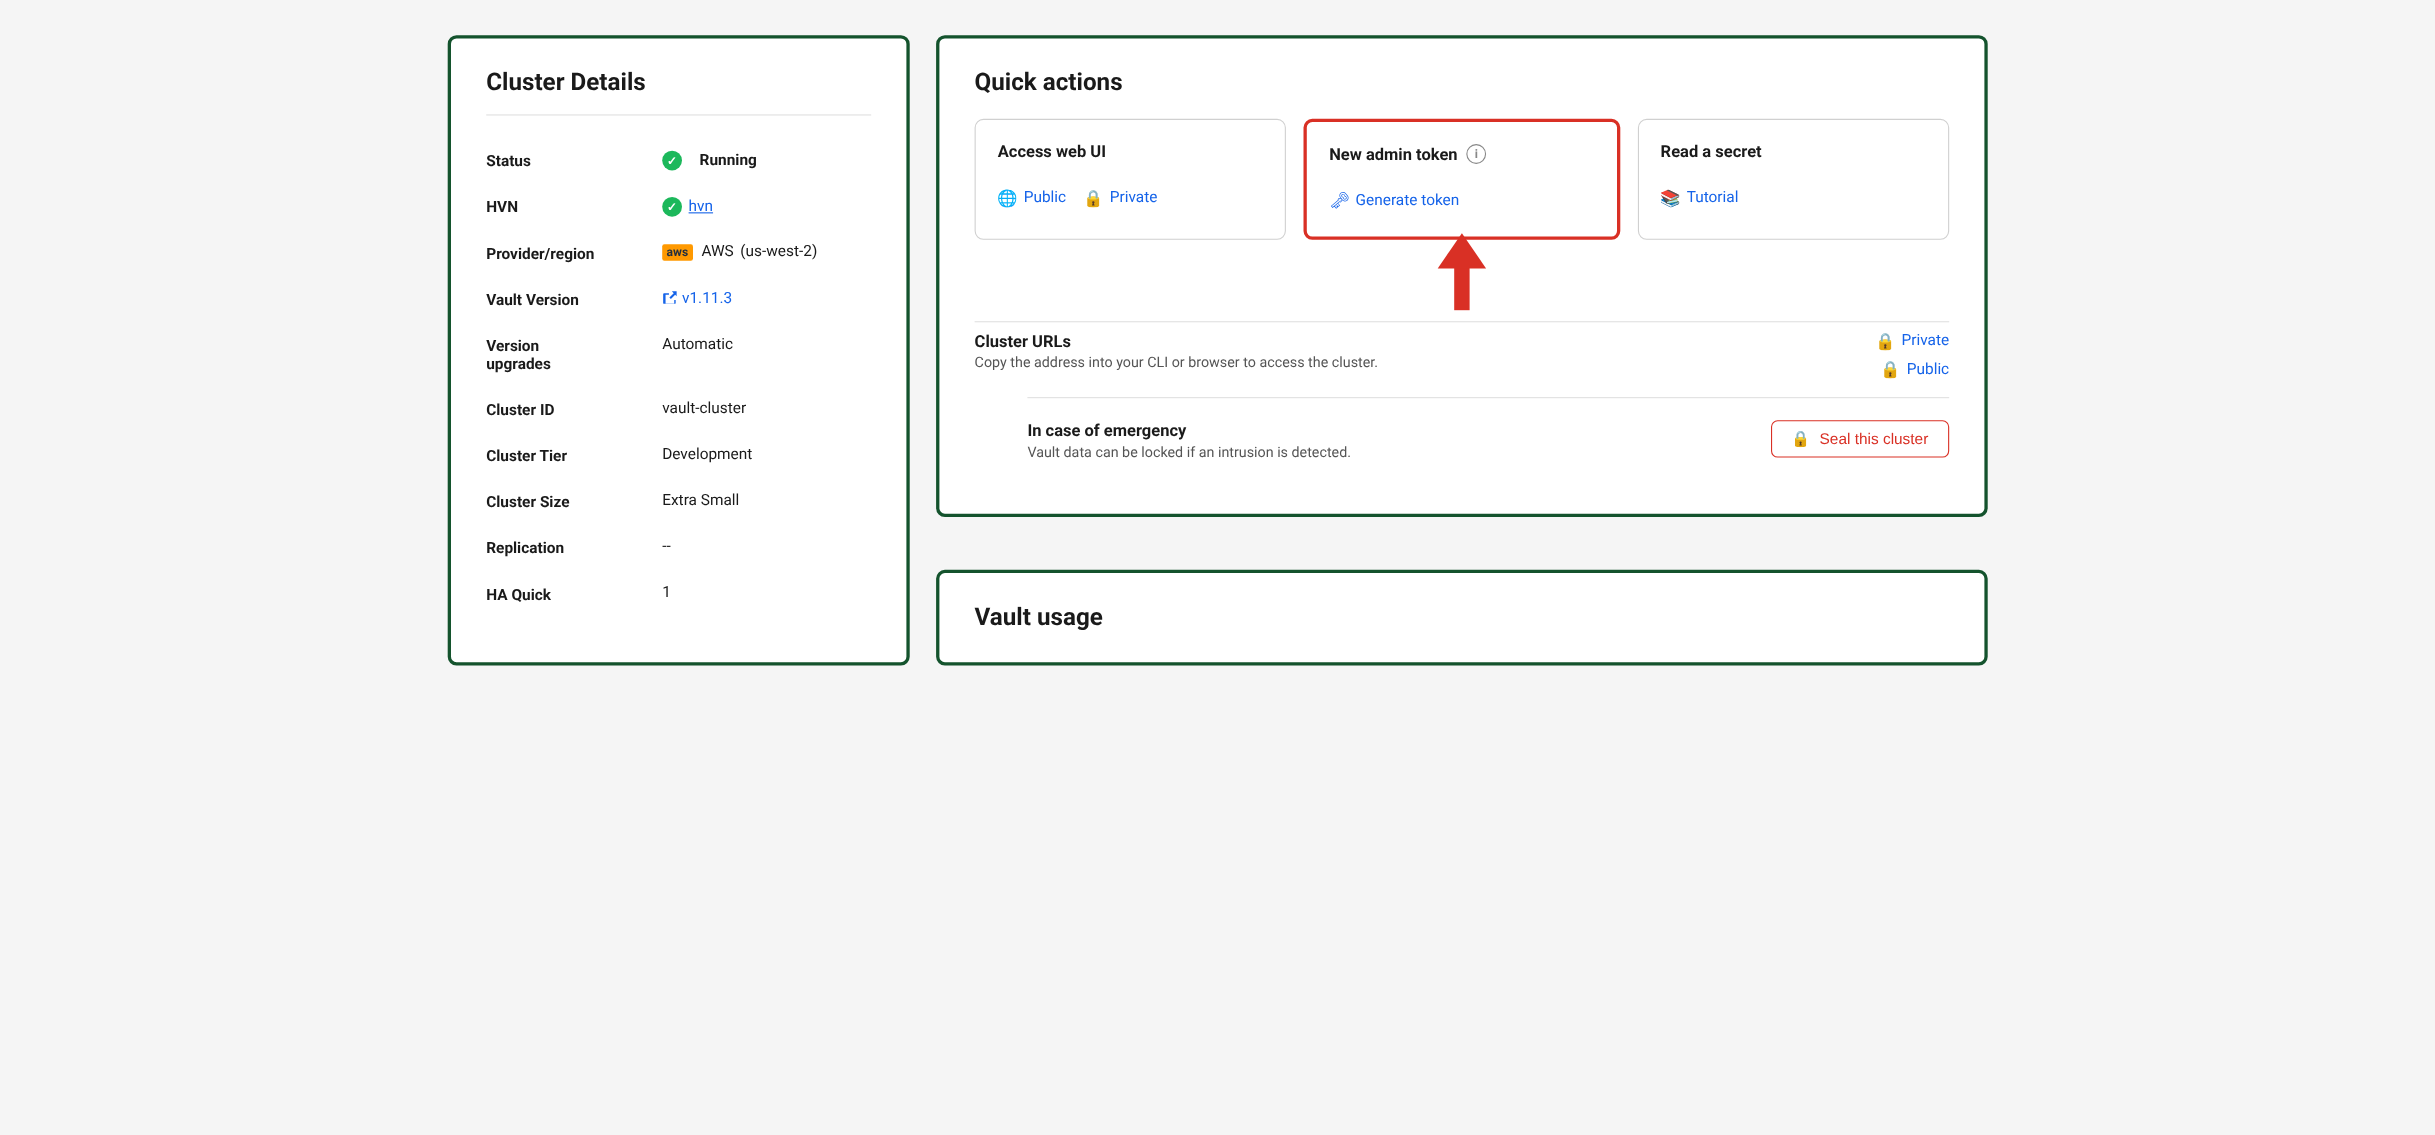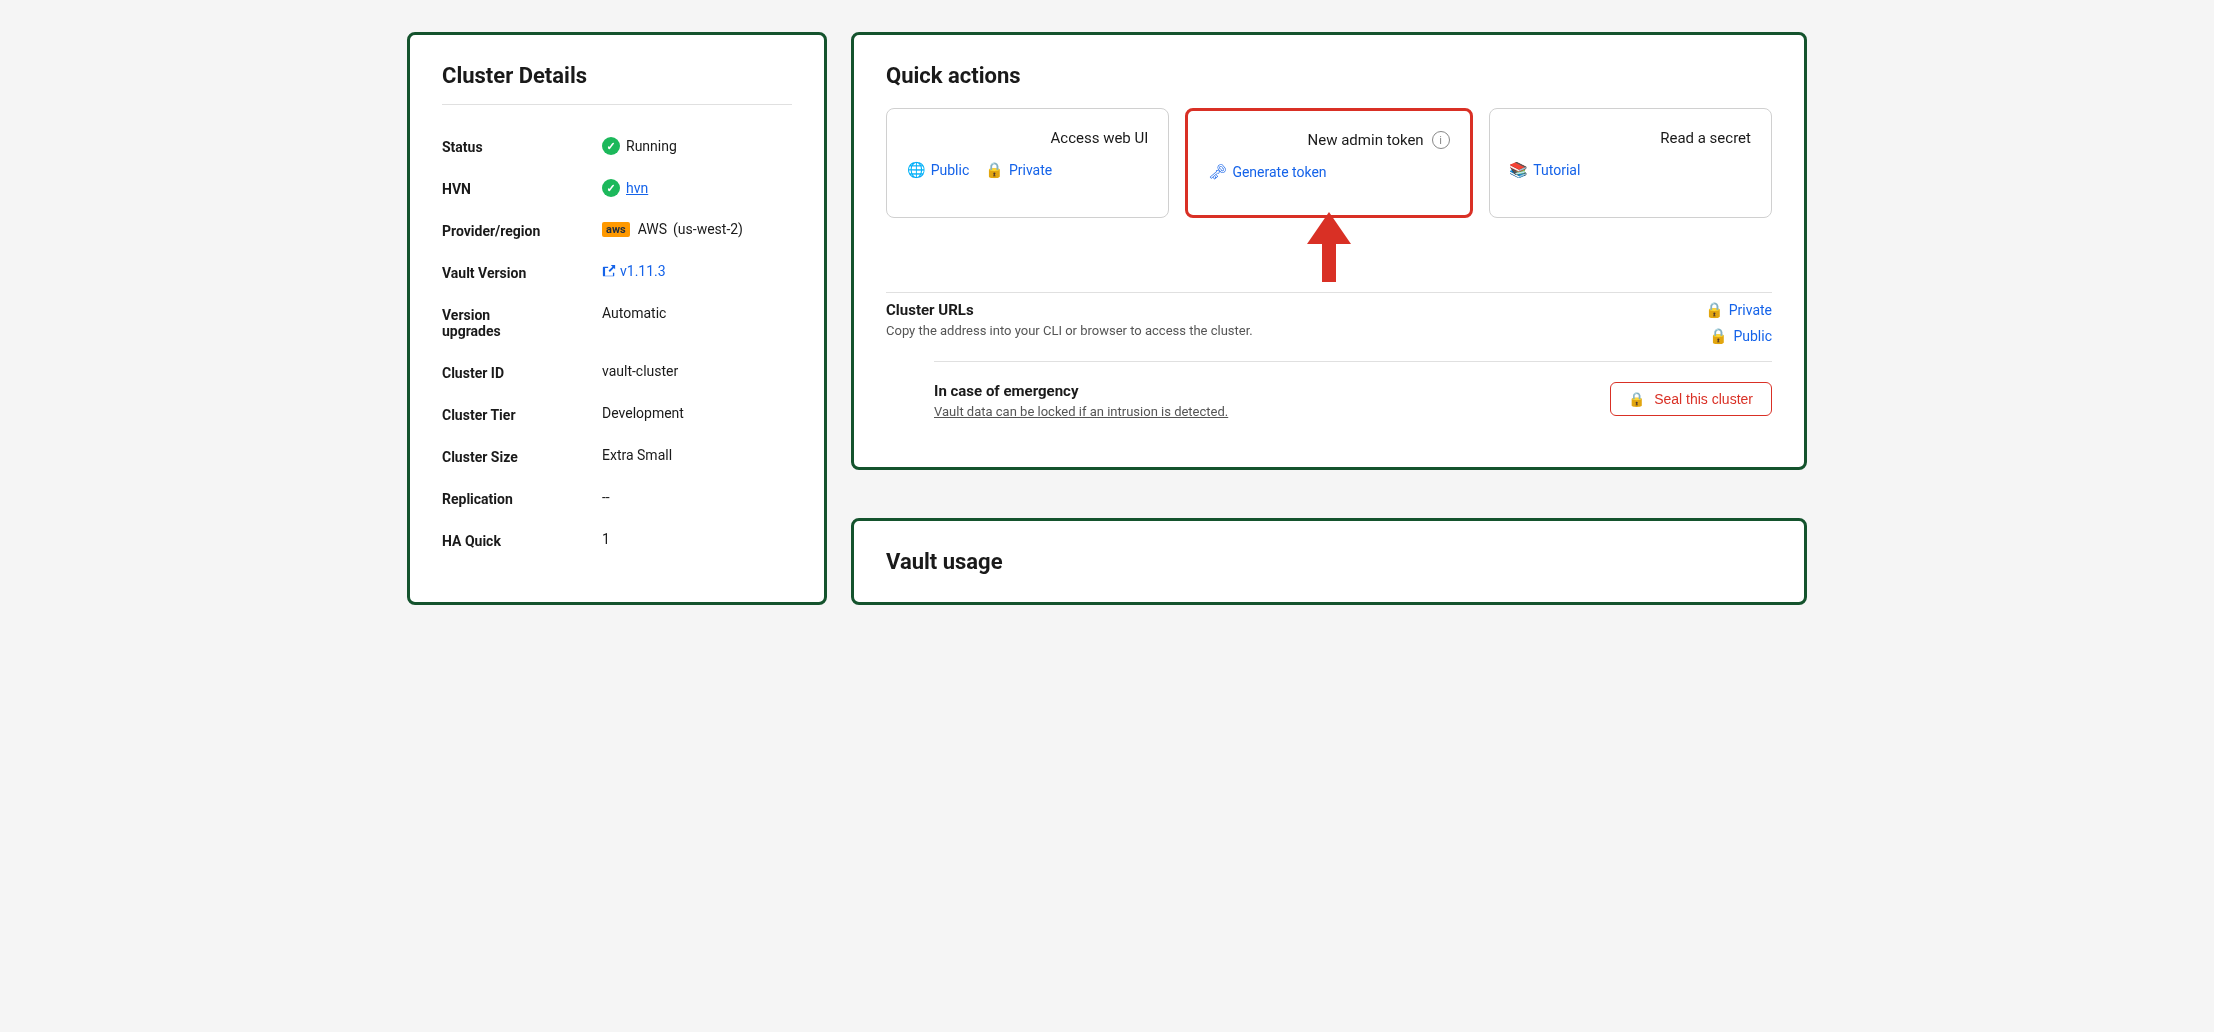--- a/index.html
+++ b/index.html
@@ -52,21 +52,22 @@
     .detail-value {
       font-size: 14px;
       color: #1a1a1a;
       display: flex;
       align-items: center;
       gap: 6px;
     }
     .status-badge {
       display: flex;
       align-items: center;
-      gap: 6px;
+      gap: 16px;
+      font-weight: bold;
     }
     .status-dot {
       width: 18px;
       height: 18px;
       border-radius: 50%;
       background: #1cb85b;
       display: flex;
       align-items: center;
       justify-content: center;
       flex-shrink: 0;
@@ -129,26 +130,25 @@
       border-radius: 8px;
       padding: 20px;
       min-height: 110px;
     }
     .action-card.highlighted {
       border: 3px solid #d93025;
       position: relative;
     }
     .action-card-title {
       font-size: 15px;
-      font-weight: 400;
-      margin-bottom: 14px;
+      font-weight: 700;
+      margin-bottom: 24px;
       display: flex;
       align-items: center;
       gap: 8px;
-      justify-content: flex-end;
     }
     .info-icon {
       width: 18px;
       height: 18px;
       border: 1.5px solid #888;
       border-radius: 50%;
       display: inline-flex;
       align-items: center;
       justify-content: center;
       font-size: 11px;
@@ -221,21 +221,20 @@
       margin-left: 48px;
     }
     .emergency-left .section-title {
       font-weight: 700;
       font-size: 15px;
     }
     .emergency-left .section-desc {
       font-size: 13px;
       color: #555;
       margin-top: 4px;
-      text-decoration: underline;
     }
     .seal-button {
       border: 1.5px solid #d93025;
       background: #fff;
       color: #d93025;
       padding: 8px 18px;
       border-radius: 6px;
       font-size: 14px;
       font-weight: 500;
       cursor: pointer;

